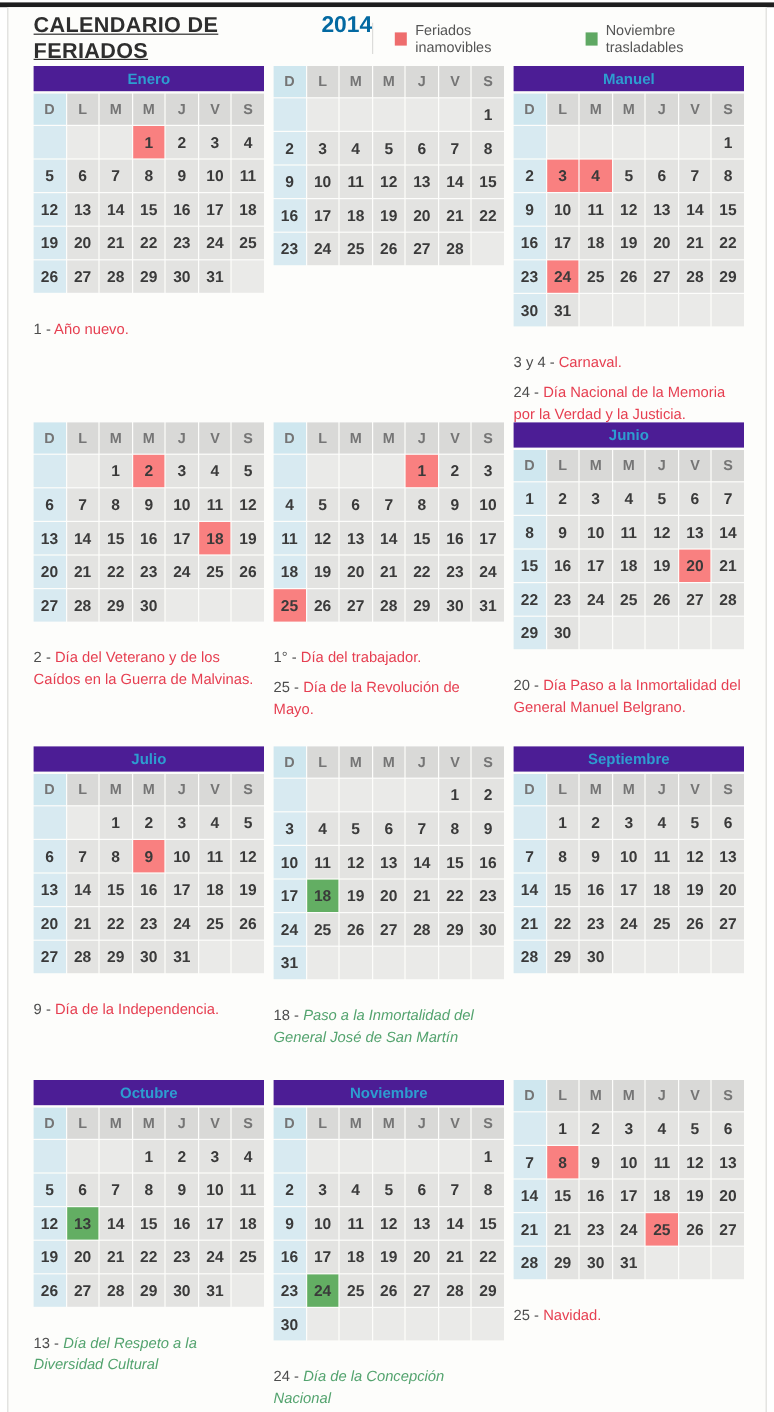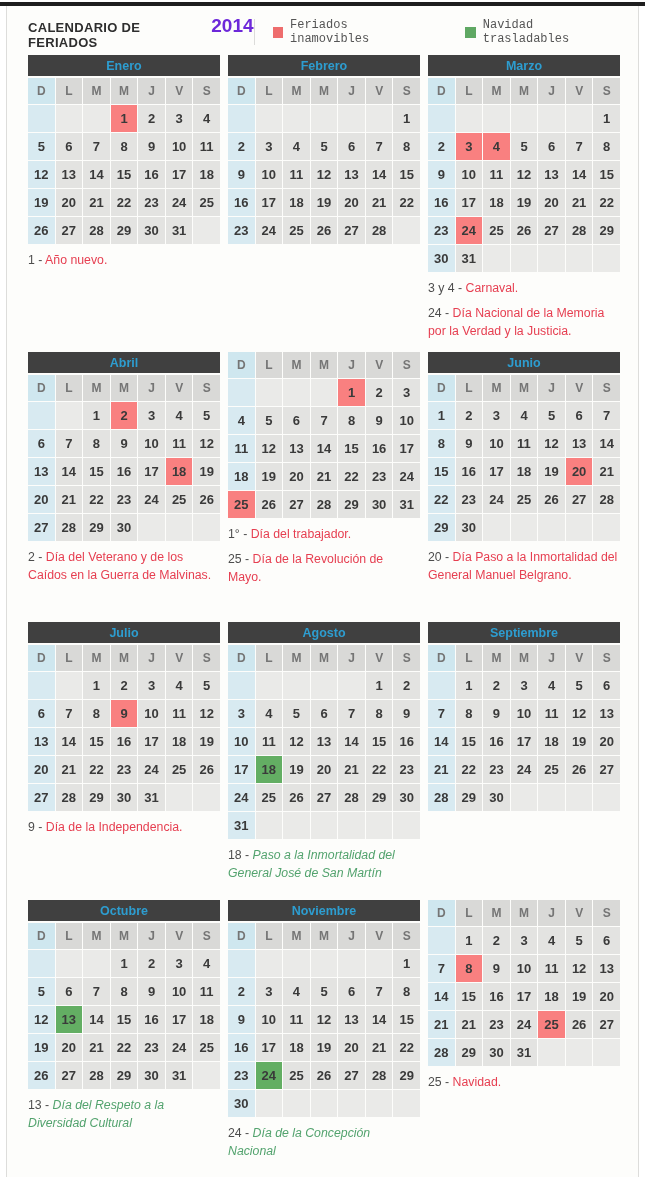--- a/index.html
+++ b/index.html
@@ -10,55 +10,55 @@
 
   .card {
     margin:0 6px; background:#fdfdfb;
     border-left:1px solid #dddddb; border-right:1px solid #dddddb; border-bottom:1px solid #e0e0de;
     padding-bottom:12px; min-height:1152px;
   }
 
   
   .hdr { display:flex; align-items:center; padding:13px 18px 10px 21px; height:49px; }
   .hdr-title-group { display:flex; align-items:baseline; gap:7px; }
-  .hdr-title { font-size:13px; font-weight:bold; color:#2e2e2e; letter-spacing:.3px; }
-  .hdr-year { font-size:19px; font-weight:bold; color:#6d28d9; }
+  .hdr-title { font-size:18px; font-weight:bold; color:#2e2e2e; letter-spacing:.3px;text-decoration:underline; }
+  .hdr-year { font-size:19px; font-weight:bold; color:#0369a1; }
   .hdr-divider { width:1px; height:26px; background:#dcdcda; margin-left:auto; margin-right:18px; }
   .legend { display:flex; align-items:center; gap:38px; }
-  .legend-item { display:flex; align-items:center; gap:7px;font-family:Liberation Mono, monospace; }
+  .legend-item { display:flex; align-items:center; gap:7px; }
   .swatch { width:11px; height:11px; display:inline-block; }
   .legend-label { font-size:12px; color:#555; }
 
   
   .months-grid {
     display:grid; grid-template-columns:repeat(3,192px); column-gap:8px;
     grid-template-rows:297px 270px 278px auto;
     padding-left:21px;
   }
   .month { align-self:start; }
   .month-title {
-    height:21px; background:#404040; color:#2d9dd0; font-weight:bold; font-size:12.5px;
+    height:21px; background:#4c1d95; color:#2d9dd0; font-weight:bold; font-size:12.5px;
     display:flex; align-items:center; justify-content:center; margin-bottom:2px;
   }
   .mgrid { display:grid; grid-template-columns:repeat(7,1fr); gap:1px; background:#fdfdfb; }
   .hcell {
     height:26px; background:#d9d9d7; color:#757575; font-weight:bold; font-size:12px;
     display:flex; align-items:center; justify-content:center;
   }
   .hcell.sun-h { background:#cfe7ef; }
   .cell {
     height:27px; background:#e3e3e1; color:#3a3a3a; font-weight:bold; font-size:13px;
     display:flex; align-items:center; justify-content:center;
   }
   .cell.empty { background:#eaeae8; }
   .cell.sun { background:#d8eaf1; }
   .cell.red { background:#f98080; }
   .cell.green { background:#63ae63; }
 
-  .notes { margin-top:7px; }
+  .notes { margin-top:21px; }
   .note { font-size:12.3px; line-height:18px; margin-bottom:7px; }
   .note-prefix { color:#4d4d4d; }
   .note-red { color:#e63f51; }
   .note-green { color:#53a36e;font-style:italic; }
 </style>
 </head>
 <body>
 
 <div class="top-black-bar"></div>
 
@@ -70,21 +70,21 @@
       <span class="hdr-year">2014</span>
     </div>
     <div class="hdr-divider"></div>
     <div class="legend">
       <div class="legend-item">
         <span class="swatch" style="background: rgb(238, 109, 109);"></span>
         <span class="legend-label">Feriados inamovibles</span>
       </div>
       <div class="legend-item">
         <span class="swatch" style="background: rgb(95, 168, 99);"></span>
-        <span class="legend-label">Navidad trasladables</span>
+        <span class="legend-label">Noviembre trasladables</span>
       </div>
     </div>
   </div>
 
   <div class="months-grid" id="months-grid">
       <section class="month">
     <div class="month-title">Enero</div>
     <div class="mgrid">
           <div class="hcell sun-h">D</div>
           <div class="hcell">L</div>
@@ -127,21 +127,20 @@
           <div class="cell">29</div>
           <div class="cell">30</div>
           <div class="cell">31</div>
           <div class="cell empty"></div>
         </div>
     <div class="notes">
           <div class="note"><span class="note-prefix">1 - </span><span class="note-red">Año nuevo.</span></div>
         </div>
   </section>
       <section class="month">
-    <div class="month-title">Febrero</div>
     <div class="mgrid">
           <div class="hcell sun-h">D</div>
           <div class="hcell">L</div>
           <div class="hcell">M</div>
           <div class="hcell">M</div>
           <div class="hcell">J</div>
           <div class="hcell">V</div>
           <div class="hcell">S</div>
           <div class="cell empty sun"></div>
           <div class="cell empty"></div>
@@ -175,21 +174,21 @@
           <div class="cell">24</div>
           <div class="cell">25</div>
           <div class="cell">26</div>
           <div class="cell">27</div>
           <div class="cell">28</div>
           <div class="cell empty"></div>
         </div>
     <div class="notes"></div>
   </section>
       <section class="month">
-    <div class="month-title">Marzo</div>
+    <div class="month-title">Manuel</div>
     <div class="mgrid">
           <div class="hcell sun-h">D</div>
           <div class="hcell">L</div>
           <div class="hcell">M</div>
           <div class="hcell">M</div>
           <div class="hcell">J</div>
           <div class="hcell">V</div>
           <div class="hcell">S</div>
           <div class="cell empty sun"></div>
           <div class="cell empty"></div>
@@ -233,21 +232,20 @@
           <div class="cell empty"></div>
           <div class="cell empty"></div>
           <div class="cell empty"></div>
         </div>
     <div class="notes">
           <div class="note"><span class="note-prefix">3 y 4 - </span><span class="note-red">Carnaval.</span></div>
           <div class="note"><span class="note-prefix">24 - </span><span class="note-red">Día Nacional de la Memoria por la Verdad y la Justicia.</span></div>
         </div>
   </section>
       <section class="month">
-    <div class="month-title">Abril</div>
     <div class="mgrid">
           <div class="hcell sun-h">D</div>
           <div class="hcell">L</div>
           <div class="hcell">M</div>
           <div class="hcell">M</div>
           <div class="hcell">J</div>
           <div class="hcell">V</div>
           <div class="hcell">S</div>
           <div class="cell empty sun"></div>
           <div class="cell empty"></div>
@@ -433,21 +431,20 @@
           <div class="cell">30</div>
           <div class="cell">31</div>
           <div class="cell empty"></div>
           <div class="cell empty"></div>
         </div>
     <div class="notes">
           <div class="note"><span class="note-prefix">9 - </span><span class="note-red">Día de la Independencia.</span></div>
         </div>
   </section>
       <section class="month">
-    <div class="month-title">Agosto</div>
     <div class="mgrid">
           <div class="hcell sun-h">D</div>
           <div class="hcell">L</div>
           <div class="hcell">M</div>
           <div class="hcell">M</div>
           <div class="hcell">J</div>
           <div class="hcell">V</div>
           <div class="hcell">S</div>
           <div class="cell empty sun"></div>
           <div class="cell empty"></div>

